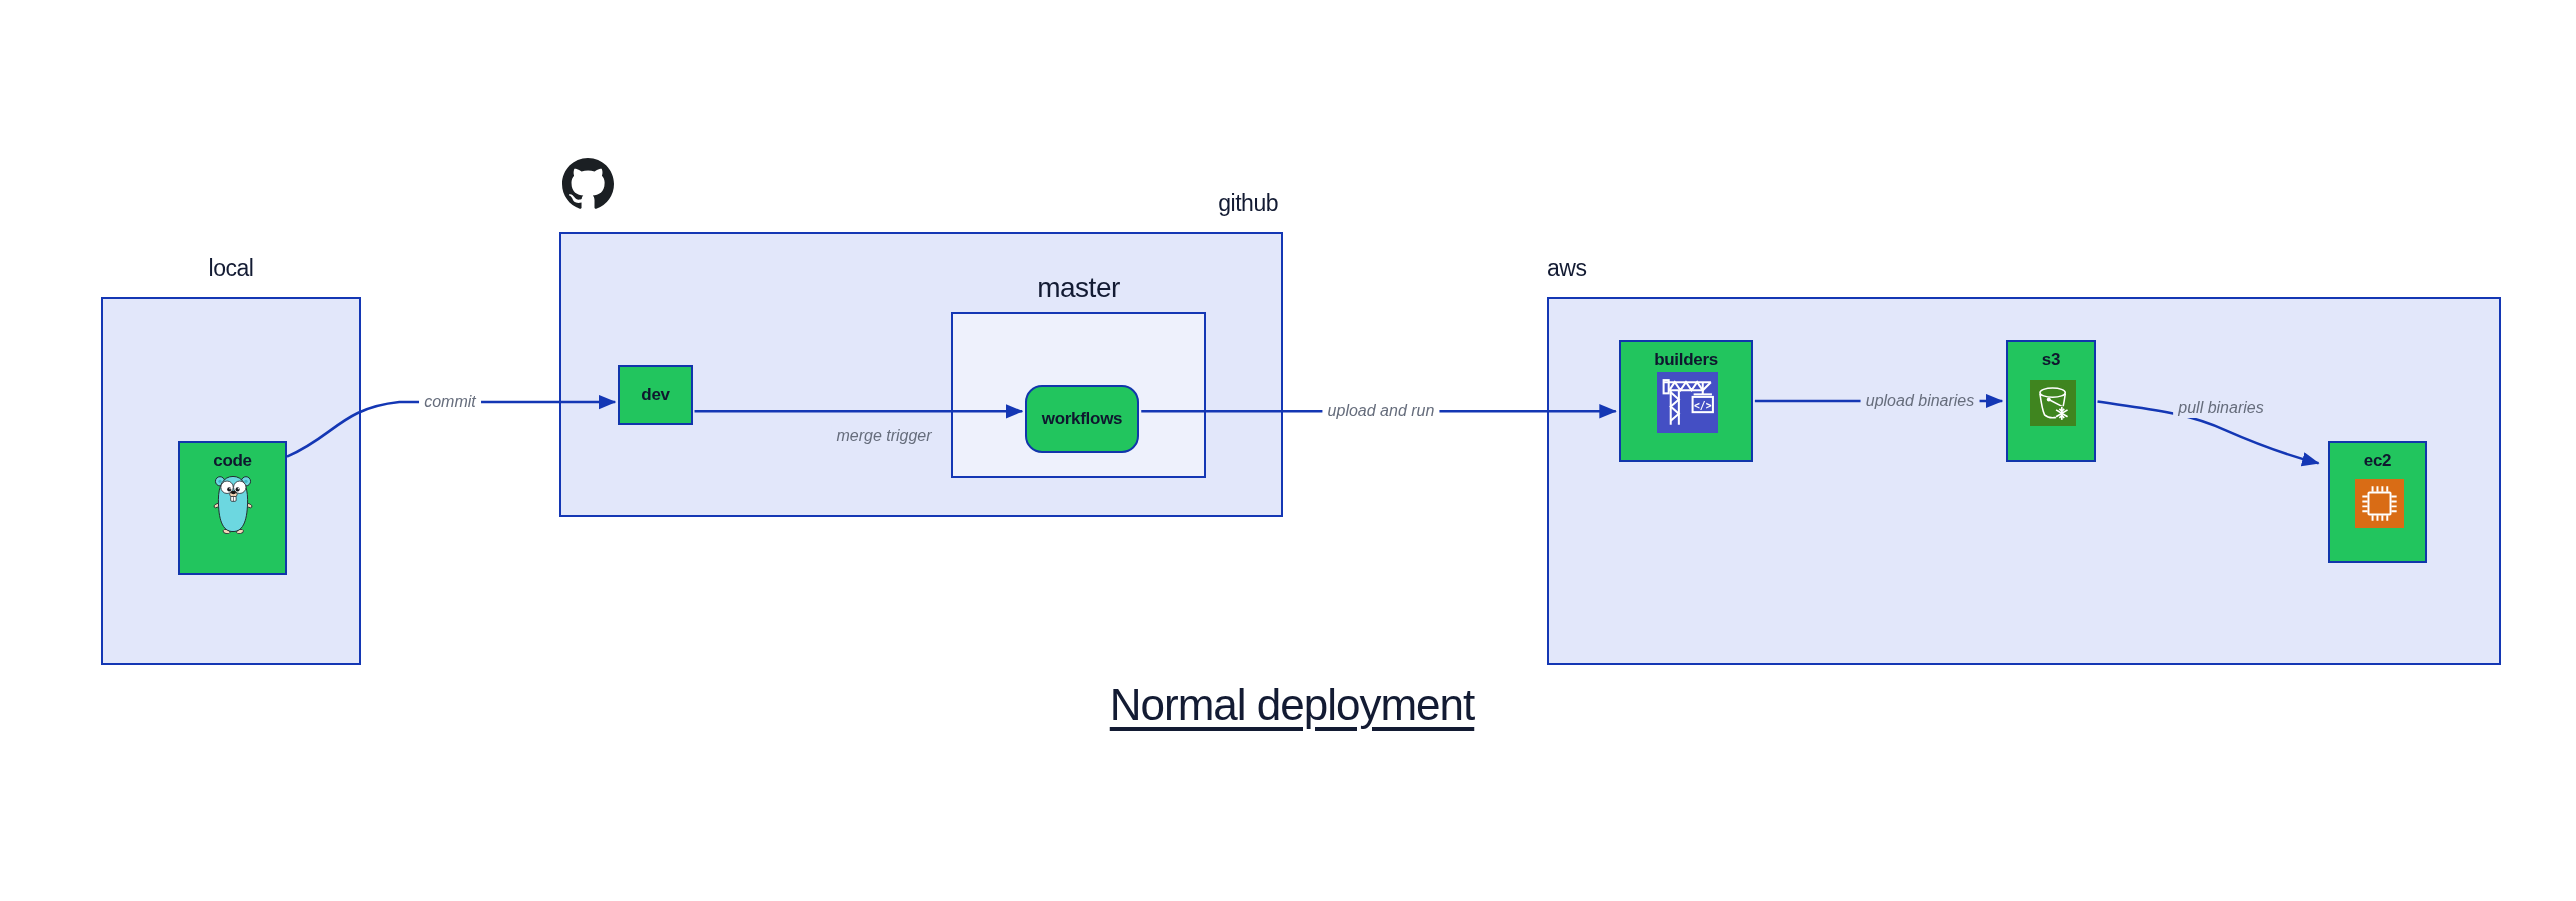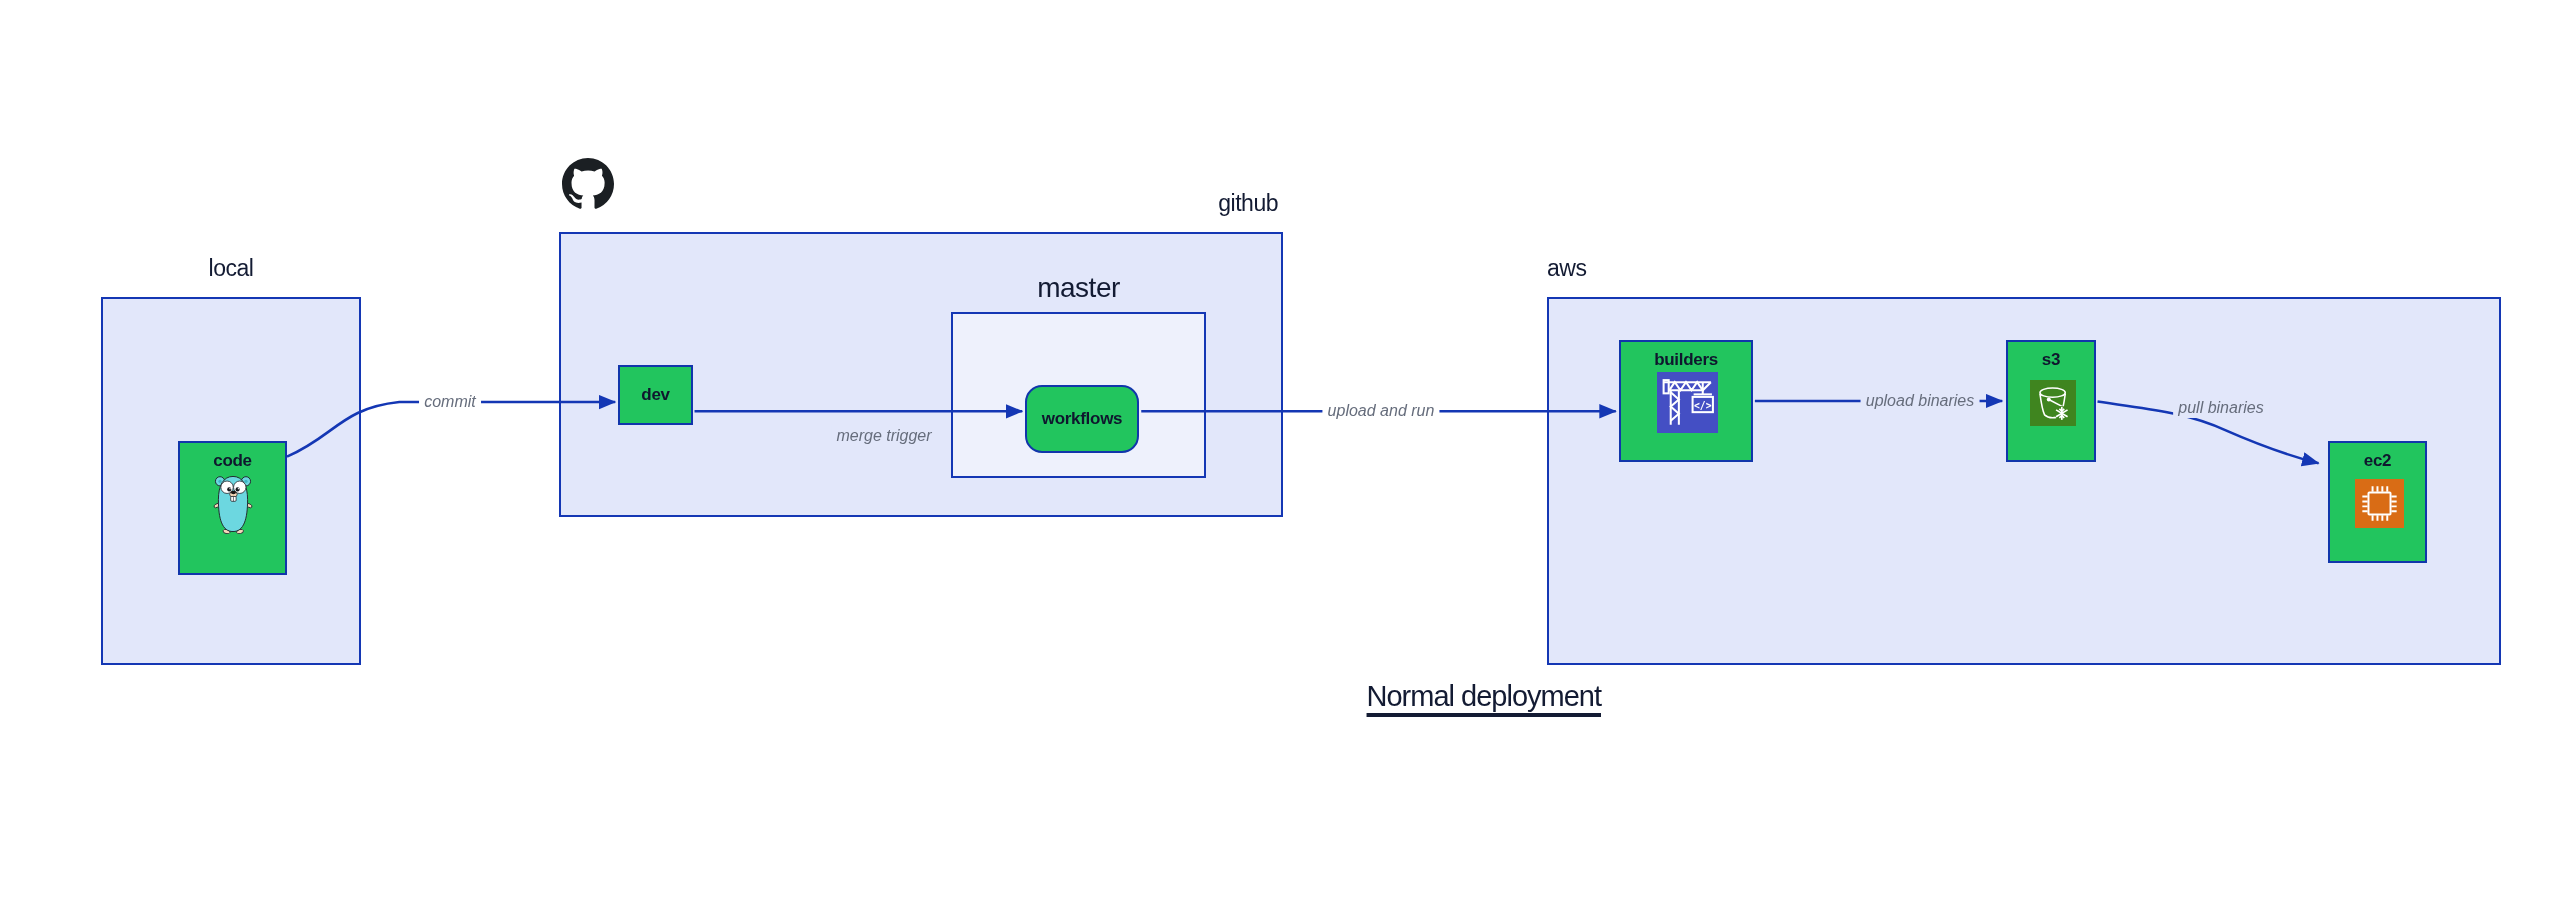--- a/index.html
+++ b/index.html
@@ -64,22 +64,22 @@
     padding:1px 5.2px;
     z-index:7;
   }
   .bg-white{background:#ffffff;}
   .bg-fill{background:#e2e7fa;}
   
   .github-logo{position:absolute;left:561px;top:158px;width:54px;height:52px;z-index:3;}
   .diagram-title{
     position:absolute;
     left:983px;top:681px;width:618px;
-    text-align:right;
-    font-size:29px;
+    text-align:center;
+    font-size:44px;
     line-height:1.1;
     letter-spacing:-1px;
     color:#131b33;
     text-decoration:underline;
     text-decoration-thickness:3.6px;
     text-underline-offset:6.7px;
     z-index:3;
   }
 </style>
 </head>

